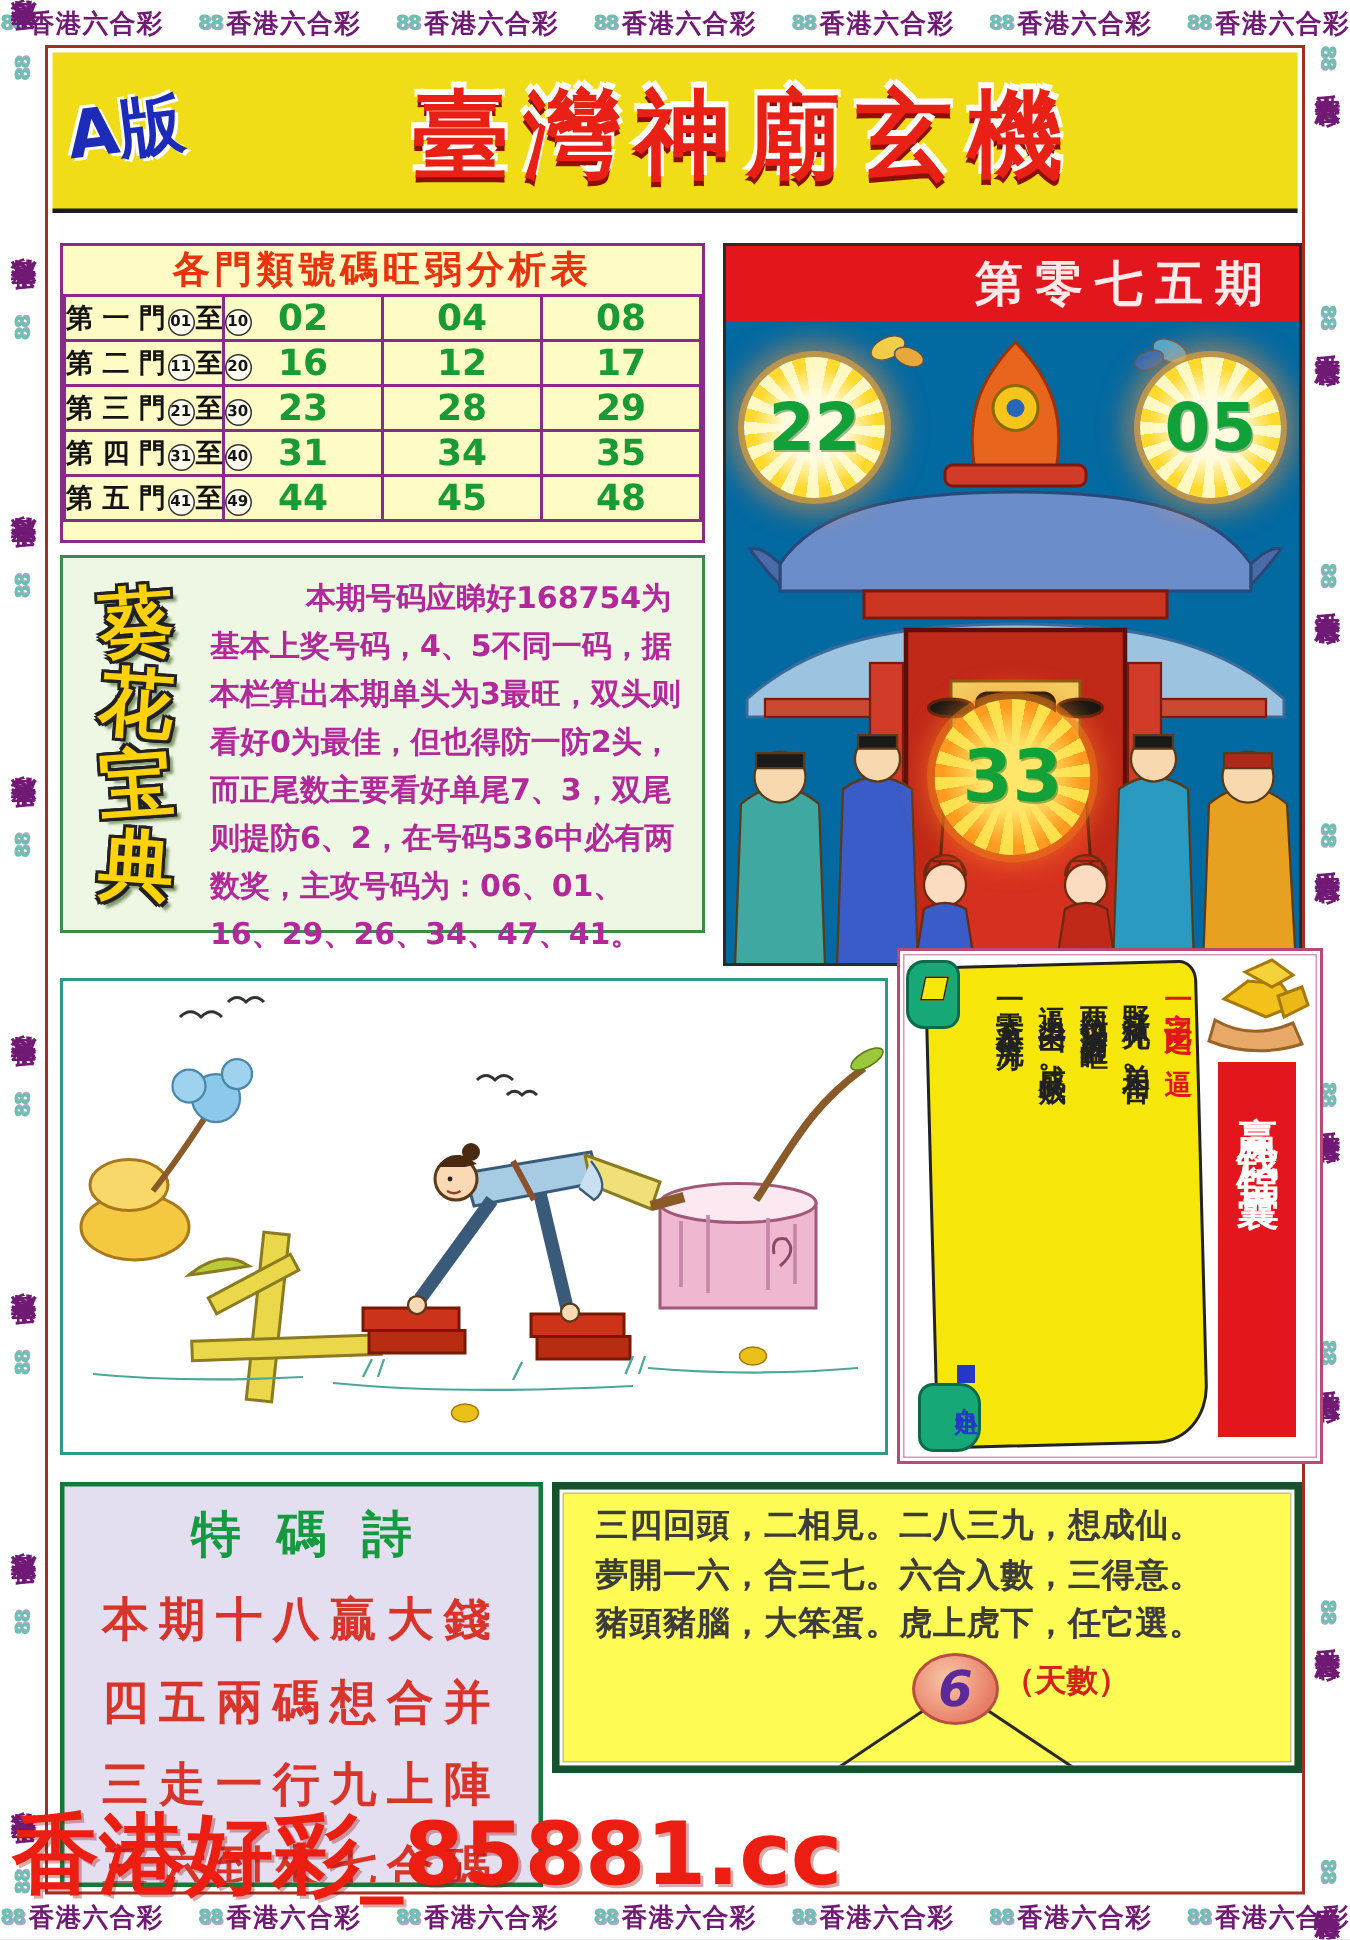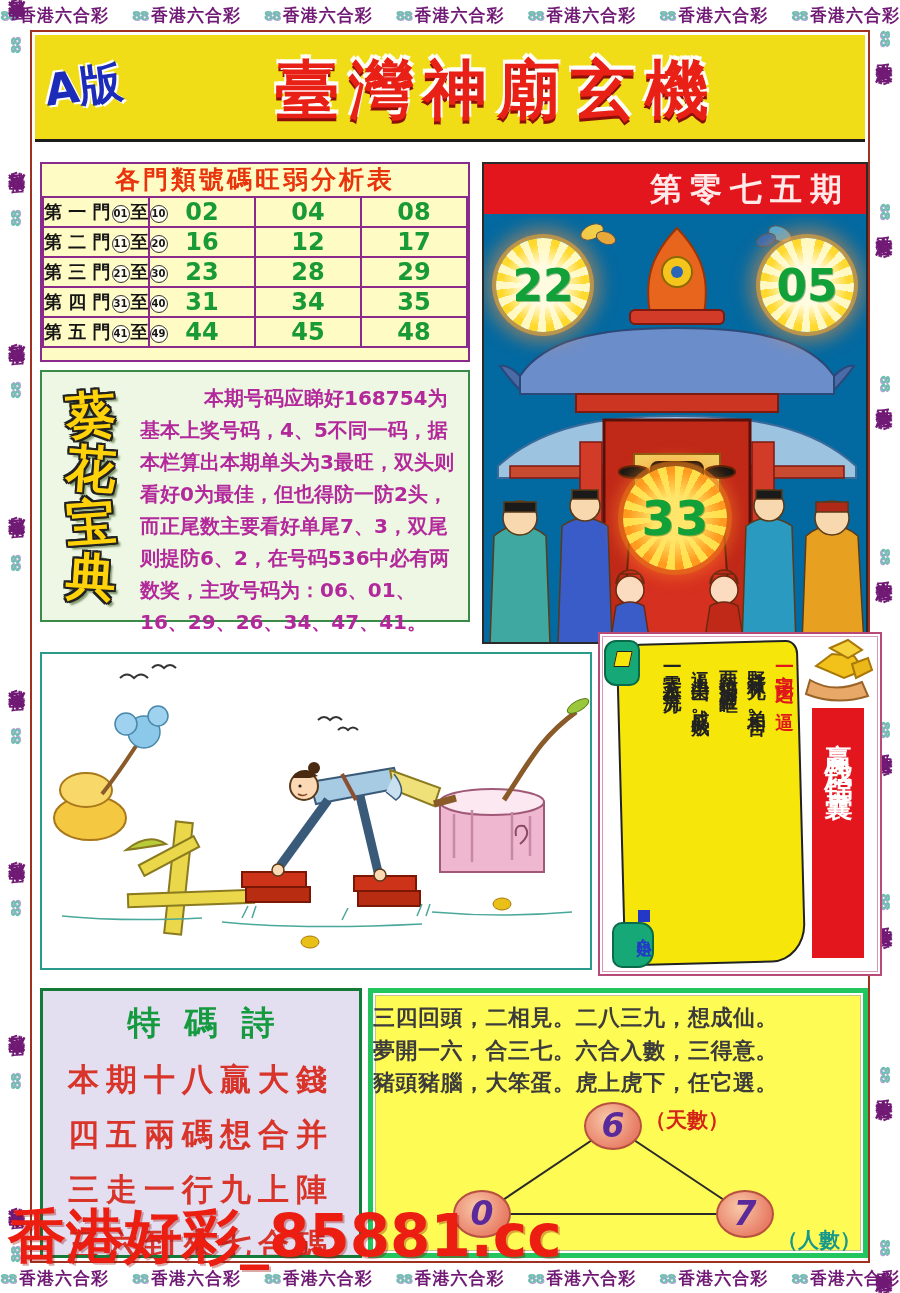--- a/index.html
+++ b/index.html
@@ -77,21 +77,21 @@
   .scol-first { color:#e0181a; }
   .signature { position:absolute; left:30px; bottom:38px; writing-mode:vertical-rl; color:#2438c8; font-size:15px; font-weight:800; letter-spacing:2px; z-index:5; }
   .sig-sq { display:inline-block; width:12px; height:12px; background:#2438c8; margin-bottom:4px; }
 
   
   .poem-box { position:absolute; left:8px; top:956px; width:322px; height:270px; background:#e3dff1; border:3px solid #157a38; text-align:center; overflow:hidden; }
   .poem-title { color:#159a40; font-size:33px; font-weight:800; letter-spacing:24px; text-indent:24px; padding:10px 0 0; white-space:nowrap; }
   .poem-line { color:#d8342a; font-size:31px; font-weight:800; letter-spacing:7px; margin-top:13px; white-space:nowrap; }
 
   
-  .riddle-box { position:absolute; left:336px; top:956px; width:500px; height:270px; background:#fffb55; border:5px solid #22c55e; box-shadow:inset 0 0 0 2px #fff, inset 0 0 0 3px #c8c090; padding:9px 0; overflow:hidden; }
+  .riddle-box { position:absolute; left:336px; top:956px; width:500px; height:194px; background:#fffb55; border:5px solid #14532d; box-shadow:inset 0 0 0 2px #fff, inset 0 0 0 3px #c8c090; padding:9px 24px; overflow:hidden; }
   .riddle-line { color:#3c3c3c; font-size:22px; font-weight:700; line-height:1.48; letter-spacing:.5px; white-space:nowrap; }
   .diagram { position:relative; height:150px; margin-top:2px; }
   .diagram svg { position:absolute; inset:0; }
   .node { position:absolute; width:58px; height:48px; border-radius:50%; border:2px solid #b85040;
     background:radial-gradient(circle at 40% 35%, #f8c8a8, #e87d66 72%);
     display:flex; align-items:center; justify-content:center; font-size:33px; font-weight:800; color:#5a2a9a; font-style:italic; }
   .node-6 { left:211px; top:0; }
   .node-0 { left:80px; top:88px; }
   .node-7 { left:343px; top:88px; }
   .dlabel { position:absolute; font-size:21px; font-weight:800; white-space:nowrap; }

